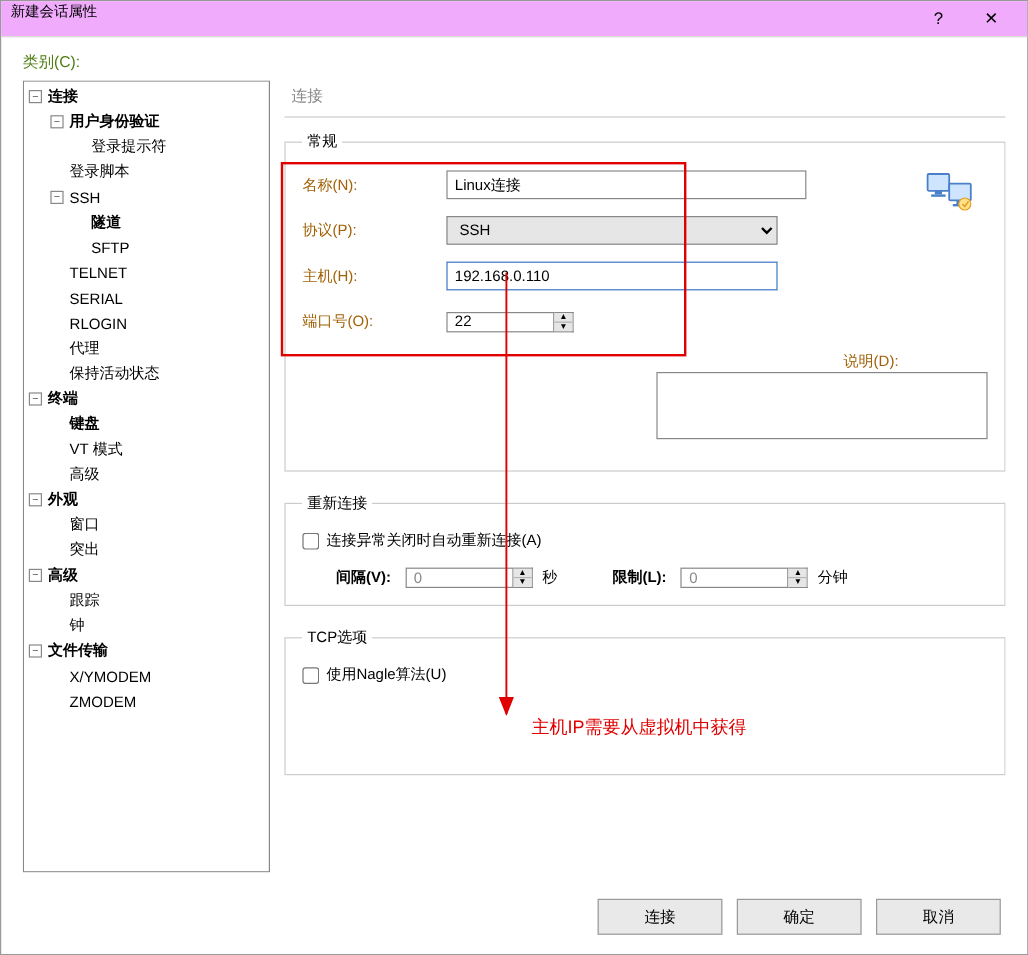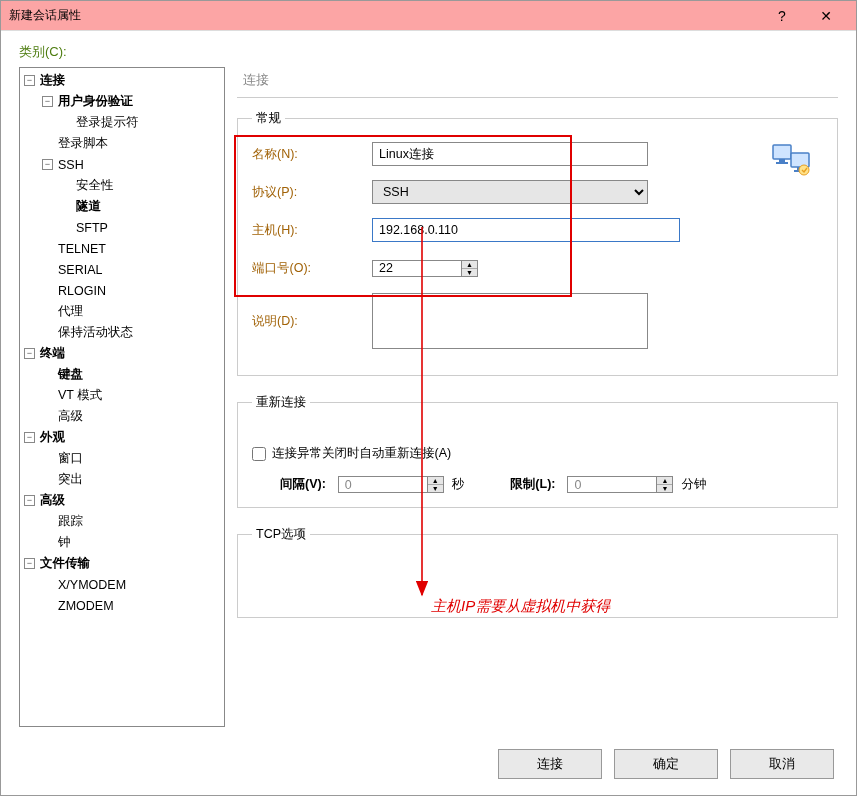--- a/index.html
+++ b/index.html
@@ -15,24 +15,24 @@
       width: 857px;
       height: 796px;
       border: 1px solid #999;
       display: flex;
       flex-direction: column;
       background: #fff;
     }
     .titlebar {
       height: 30px;
       display: flex;
-      align-items: center;
+      align-items: flex-start;
       padding: 0 8px;
       border-bottom: 1px solid #ddd;
-      background: #fca5a5;
+      background: #f0abfc;
     }
     .titlebar .title {
       flex: 1;
       font-size: 12px;
       color: #000;
     }
     .titlebar .ctrl {
       width: 44px;
       height: 28px;
       display: flex;
@@ -145,31 +145,31 @@
       font-size: 12.5px;
       color: #a16207;
     }
     .text-input {
       height: 24px;
       border: 1px solid #888;
       padding: 0 6px;
       font-size: 12.5px;
       background: #fff;
     }
-    .text-input.name { width: 276px; }
+    .text-input.name { width: 300px; }
     .select {
       height: 24px;
       width: 276px;
       border: 1px solid #888;
       background: #e6e6e6;
       font-size: 12.5px;
       padding: 0 6px;
     }
     .text-input.host {
-      width: 308px;
+      width: 276px;
       border: 1.5px solid #3a78c7;
     }
     .spinner-wrap {
       display: flex;
       align-items: stretch;
       height: 17px;
     }
     .spinner-input {
       width: 90px;
       border: 1px solid #888;
@@ -200,32 +200,31 @@
     }
     .spin-btn:first-child { border-bottom: 1px solid #aaa; }
     .textarea {
       width: 276px;
       height: 56px;
       border: 1px solid #888;
       resize: none;
       font-size: 12.5px;
       padding: 3px 6px;
     }
-    .form-row.top { align-items: center; }
+    .form-row.top { align-items: flex-end; flex-direction: column; }
     .icon-session {
       position: absolute;
       right: 24px;
       top: 14px;
     }
     .checkbox-row {
       display: flex;
       align-items: center;
       font-size: 12.5px;
       margin-bottom: 14px;
-      margin-top: 20px;
     }
     .checkbox-row input[type=checkbox] {
       margin-right: 6px;
       width: 14px;
       height: 14px;
     }
     .inline-row {
       display: flex;
       align-items: center;
       padding-left: 28px;
@@ -300,26 +299,20 @@
                       <span class="spacer"></span>
                       <span class="node-label">登录脚本</span>
                     </div>
                   </li>
                 <li>
                     <div class="node-row">
                       <span class="toggle">−</span>
                       <span class="node-label">SSH</span>
                     </div>
                   <ul class="indent-1">
-                    <li>
-                        <div class="node-row">
-                          <span class="spacer"></span>
-                          <span class="node-label">安全性</span>
-                        </div>
-                      </li>
                     <li>
                         <div class="node-row">
                           <span class="spacer"></span>
                           <span class="node-label bold">隧道</span>
                         </div>
                       </li>
                     <li>
                         <div class="node-row">
                           <span class="spacer"></span>
                           <span class="node-label">SFTP</span>
@@ -523,31 +516,35 @@
                 <button class="spin-btn">▲</button>
                 <button class="spin-btn">▼</button>
               </div>
             </div>
             <span>分钟</span>
           </div>
         </fieldset>
 
         <fieldset style="padding-bottom:60px;">
           <legend>TCP选项</legend>
+          <div class="checkbox-row">
+            <input type="checkbox" style="">
+            <span>使用Nagle算法(U)</span>
+          </div>
         </fieldset>
 
         <svg style="position:absolute; left:155px; top:160px; pointer-events:none;" width="60" height="380">
           <defs>
             <marker id="arrhead" markerWidth="10" markerHeight="8" refX="9" refY="4" orient="auto">
               <path d="M0,0 L10,4 L0,8 Z" fill="#e00000"></path>
             </marker>
           </defs>
           <line x1="30" y1="0" x2="30" y2="368" stroke="#e00000" stroke-width="1.6" marker-end="url(#arrhead)"></line>
         </svg>
-        <div class="annot-text" style="left:194px; top:530px;font-style:italic;">主机IP需要从虚拟机中获得</div>
+        <div class="annot-text" style="left:206px; top:530px;">主机IP需要从虚拟机中获得</div>
 
       </div>
     </div>
   </div>
 
   <div class="footer">
     <button class="btn">连接</button>
     <button class="btn">确定</button>
     <button class="btn">取消</button>
   </div>

